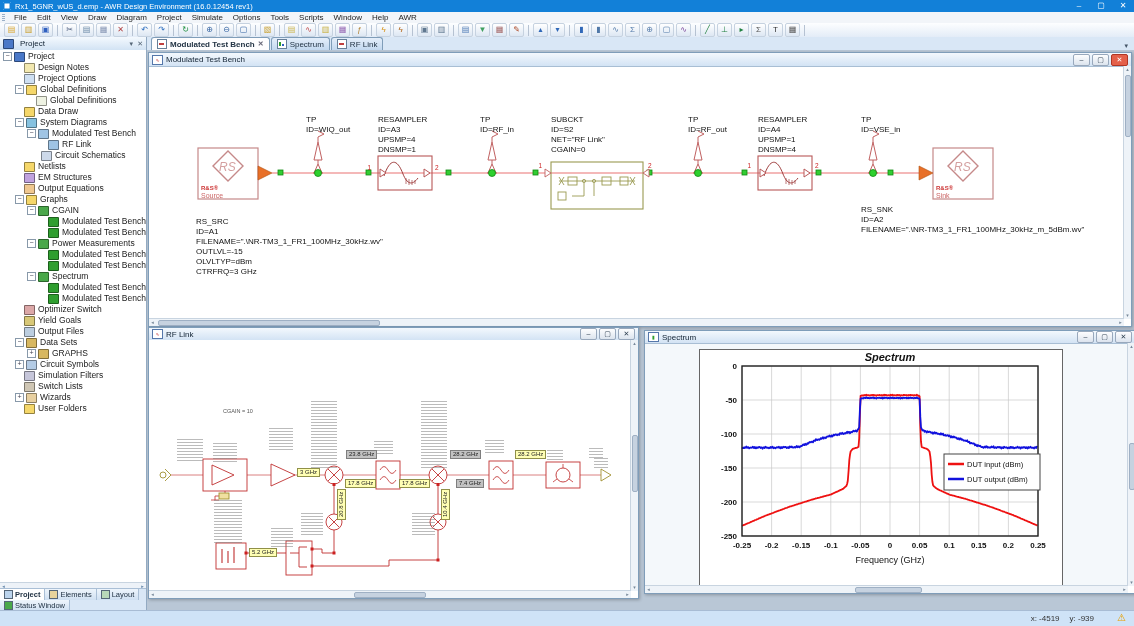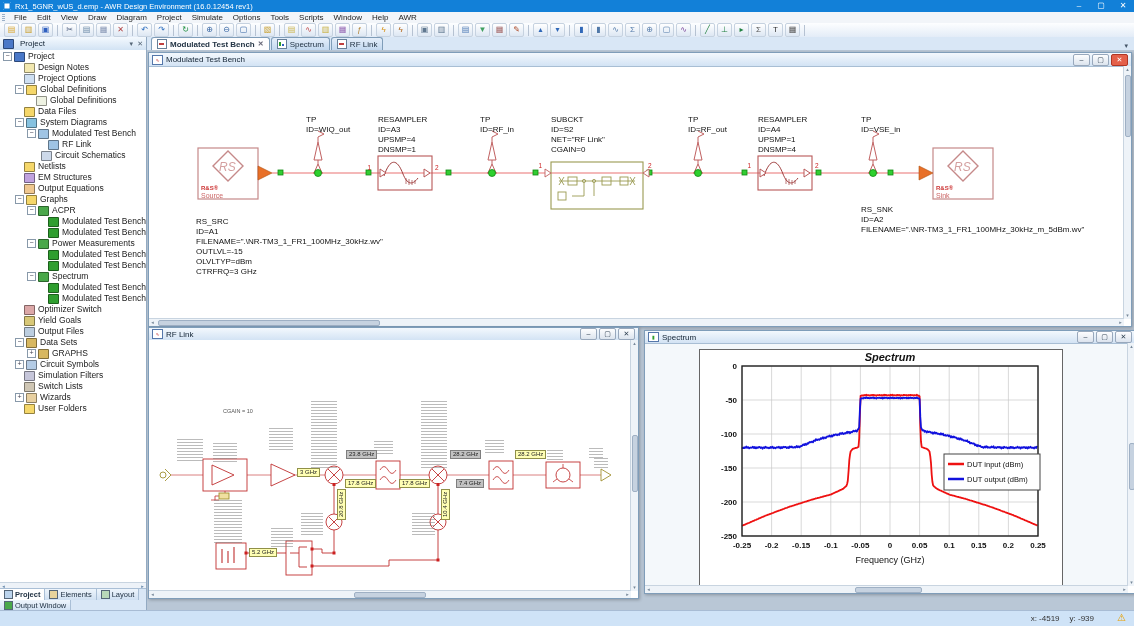--- a/index.html
+++ b/index.html
@@ -216,21 +216,21 @@
           <span>Global Definitions</span>
         </div>
         <div class="tree-row" style="padding-left: 27px;">
           <span class="expsp"></span>
           <span class="ticon" style="background: rgb(238, 242, 226);"></span>
           <span>Global Definitions</span>
         </div>
         <div class="tree-row" style="padding-left: 15px;">
           <span class="expsp"></span>
           <span class="ticon" style="background: rgb(245, 215, 106);"></span>
-          <span>Data Files</span>
+          <span>Data Draw</span>
         </div>
         <div class="tree-row" style="padding-left: 15px;">
           <span class="exp">−</span>
           <span class="ticon" style="background: rgb(134, 194, 224);"></span>
           <span>System Diagrams</span>
         </div>
         <div class="tree-row" style="padding-left: 27px;">
           <span class="exp">−</span>
           <span class="ticon" style="background: rgb(159, 196, 228);"></span>
           <span>Modulated Test Bench</span>
@@ -261,21 +261,21 @@
           <span>Output Equations</span>
         </div>
         <div class="tree-row" style="padding-left: 15px;">
           <span class="exp">−</span>
           <span class="ticon" style="background: rgb(245, 215, 106);"></span>
           <span>Graphs</span>
         </div>
         <div class="tree-row" style="padding-left: 27px;">
           <span class="exp">−</span>
           <span class="ticon" style="background: rgb(74, 168, 74);"></span>
-          <span>ACPR</span>
+          <span>CGAIN</span>
         </div>
         <div class="tree-row" style="padding-left: 39px;">
           <span class="expsp"></span>
           <span class="ticon" style="background: rgb(47, 158, 47);"></span>
           <span>Modulated Test Bench.DB(ACPR(TP.RF_</span>
         </div>
         <div class="tree-row" style="padding-left: 39px;">
           <span class="expsp"></span>
           <span class="ticon" style="background: rgb(47, 158, 47);"></span>
           <span>Modulated Test Bench.DB(ACPR(TP.RF_</span>
@@ -375,21 +375,21 @@
           <span>Elements</span>
         </span>
       <span class="lp-tab">
           <span class="mini-ico" style="background:#b8d8b8"></span>
           <span>Layout</span>
         </span>
     </div>
     <div id="lp-status">
       <span class="lp-tab">
           <span class="mini-ico" style="background:#4aa84a"></span>
-          <span>Output Window</span>
+          <span>Status Window</span>
         </span>
     </div>
   </div>
 
   <div id="tabrow">
     <span class="dtab active">
       <span class="tabico">
           <i></i>
         </span>
       <span>Modulated Test Bench</span>

